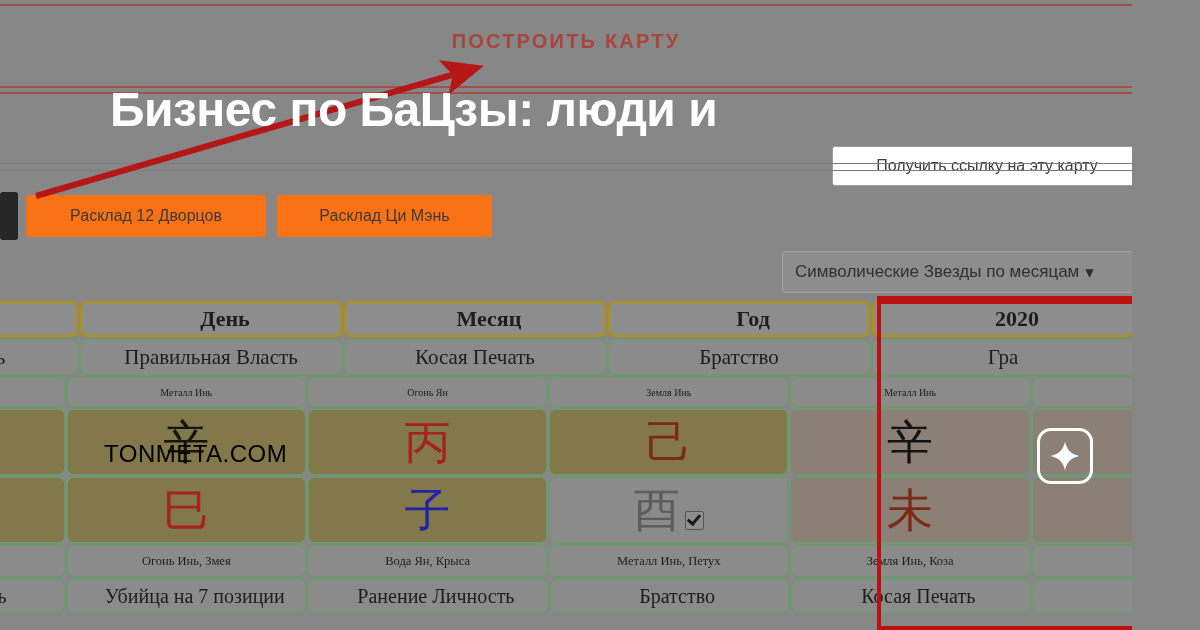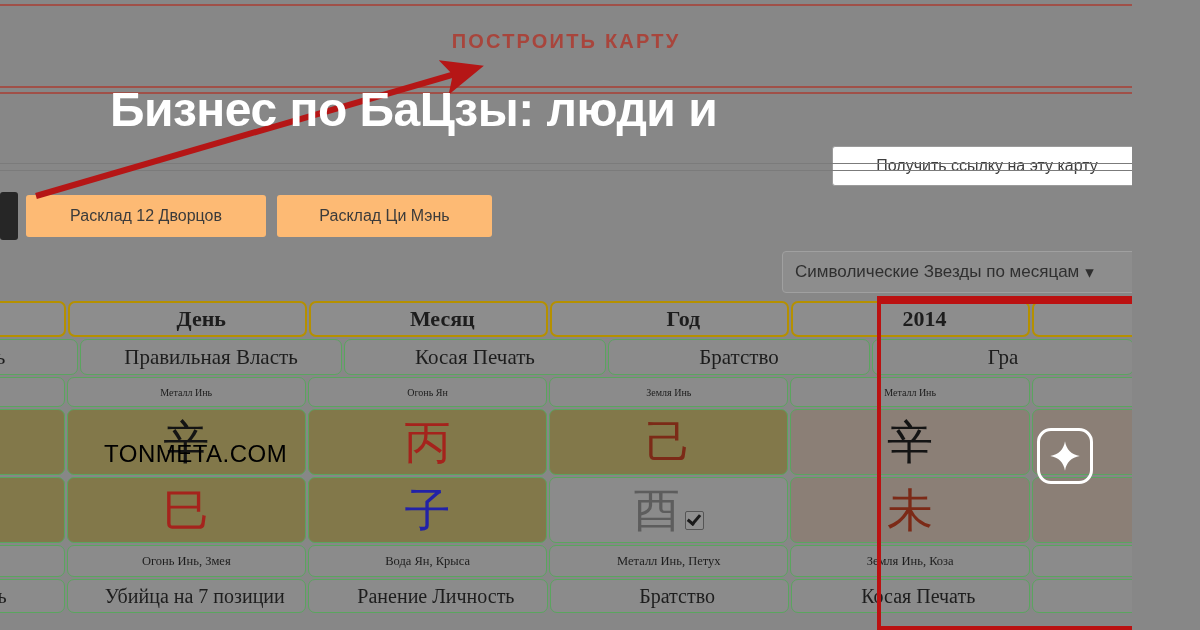--- a/index.html
+++ b/index.html
@@ -41,21 +41,21 @@
     margin-top:42px;
   }
 
   
   .tab-dark{
     position:absolute;left:0px;top:192px;width:18px;height:48px;
     background:#262626;border-radius:3px;
   }
   .tab{
     position:absolute;top:195px;height:42px;
-    background:#fdba74;border-radius:3px;
+    background:#f97316;border-radius:3px;
     color:#3b3b3b;font-size:16px;
     display:flex;align-items:center;justify-content:center;
     padding:0 14px;box-sizing:border-box;
   }
   .tab.t1{left:26px;width:240px;}
   .tab.t2{left:277px;width:215px;}
 
   
   .sel{
     position:absolute;left:782px;top:251px;width:430px;height:42px;
@@ -172,21 +172,20 @@
       <span style="margin-left:6px;">▾</span>
     </div>
 
     <div id="grid">
 
       <div class="grow">
         <div class="cell w0 hdr"></div>
         <div class="cell wc hdr">День</div>
         <div class="cell wc hdr">Месяц</div>
         <div class="cell wc hdr">Год</div>
-        <div class="cell wc hdr">2014</div>
         <div class="cell wc hdr">2020</div>
       </div>
 
       <div class="grow">
         <div class="cell w0 r-god">ь</div>
         <div class="cell wc r-god">Правильная Власть</div>
         <div class="cell wc r-god">Косая Печать</div>
         <div class="cell wc r-god">Братство</div>
         <div class="cell wc r-god">Гра</div>
       </div>

